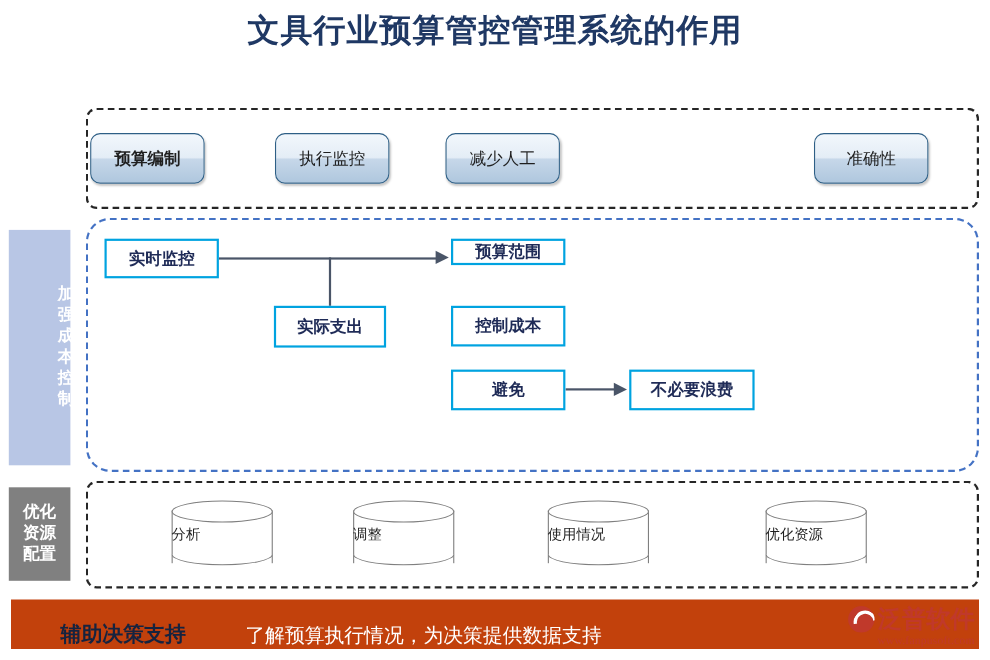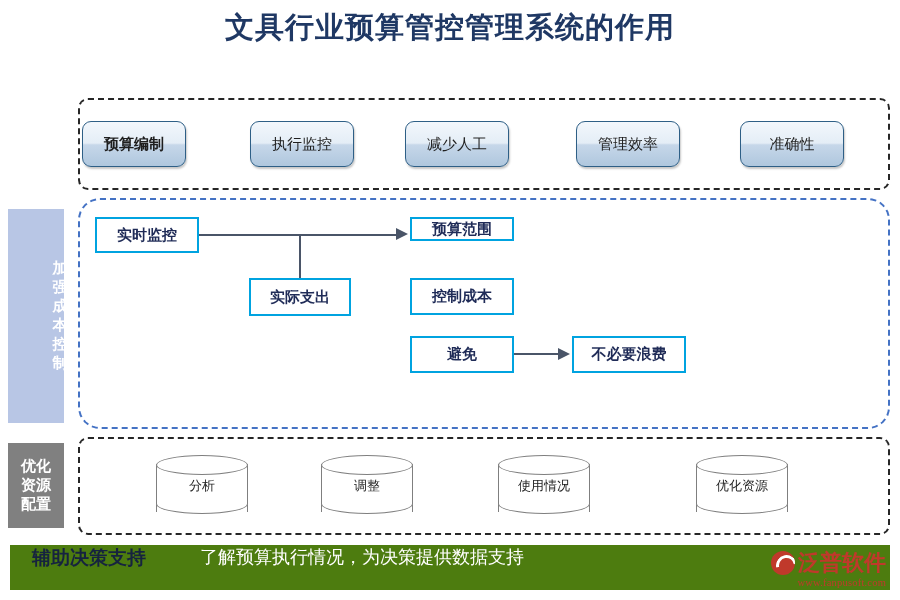--- a/index.html
+++ b/index.html
@@ -172,37 +172,38 @@
   }
   .cyl .top {
     position: absolute; left: 0; top: 0;
     width: 92px; height: 20px;
     border: 1.2px solid #7F7F7F;
     border-radius: 50%;
     background: #ffffff;
   }
   .cyl .lbl {
     position: absolute; left: 0; top: 22px;
-    width: 92px; text-align: center;
+    width: 92px; 
     font-size: 13px; color: #1F1F1F;
     font-family: "Liberation Serif", "DejaVu Serif", serif;
   }
   .cyl-0 { left: 156px; top: 455px; }
   .cyl-1 { left: 321px; top: 455px; }
   .cyl-2 { left: 498px; top: 455px; }
   .cyl-3 { left: 696px; top: 455px; }
 
   
   .bottom-bar {
     position: absolute;
     left: 10px; top: 545px;
     width: 880px; height: 45px;
-    background: #4d7c0f;
+    background: #c2410c;
     display: flex;
-    align-items: flex-start;
+    align-items: flex-end;
+    padding-left: 23px;
   }
   .bb-title {
     margin-left: 22px;
     font-size: 19px; font-weight: bold;
     color: #16233F;
     font-family: "Liberation Serif", "DejaVu Serif", serif;
   }
   .bb-desc {
     margin-left: 54px;
     font-size: 18px; color: #ffffff;
@@ -266,21 +267,20 @@
       <div>资源</div>
       <div>配置</div>
     </span>
   </div>
 
   <div class="section section-dashdot section-1"></div>
 
   <div class="gloss-box gb-0">预算编制</div>
   <div class="gloss-box gb-1">执行监控</div>
   <div class="gloss-box gb-2">减少人工</div>
-  <div class="gloss-box gb-3">管理效率</div>
   <div class="gloss-box gb-4">准确性</div>
 
   <div class="section section-2"></div>
 
   <div class="conn conn-h1"></div>
   <div class="conn conn-v1"></div>
   <div class="arrow-1"></div>
   <div class="conn conn-h2"></div>
   <div class="arrow-2"></div>
 

